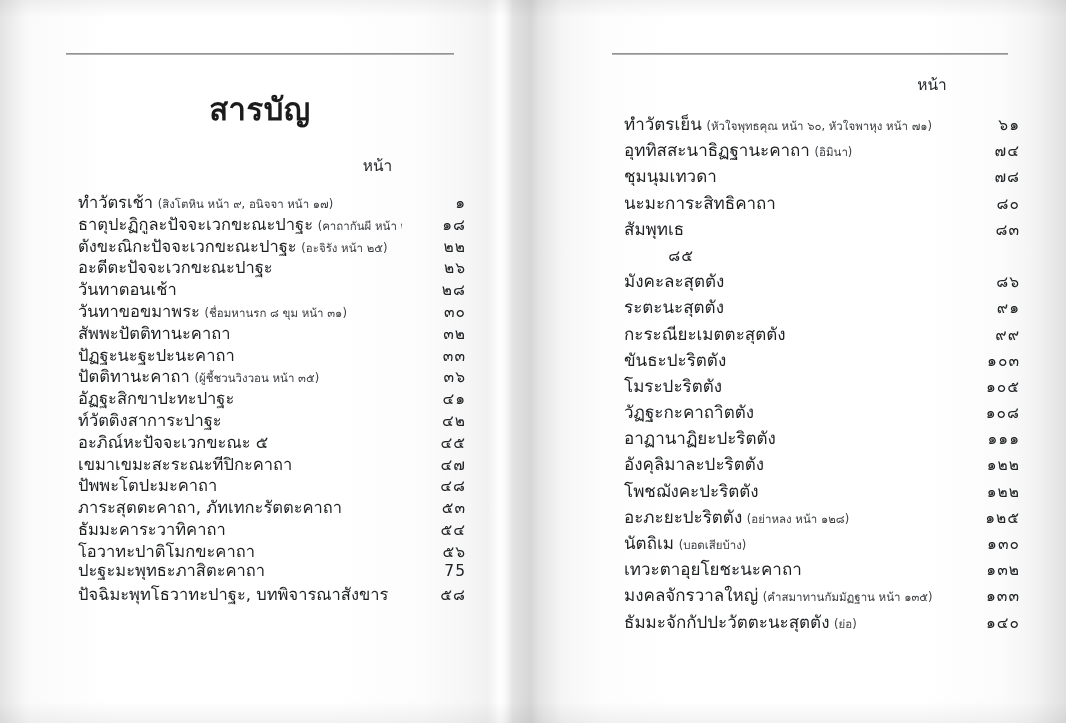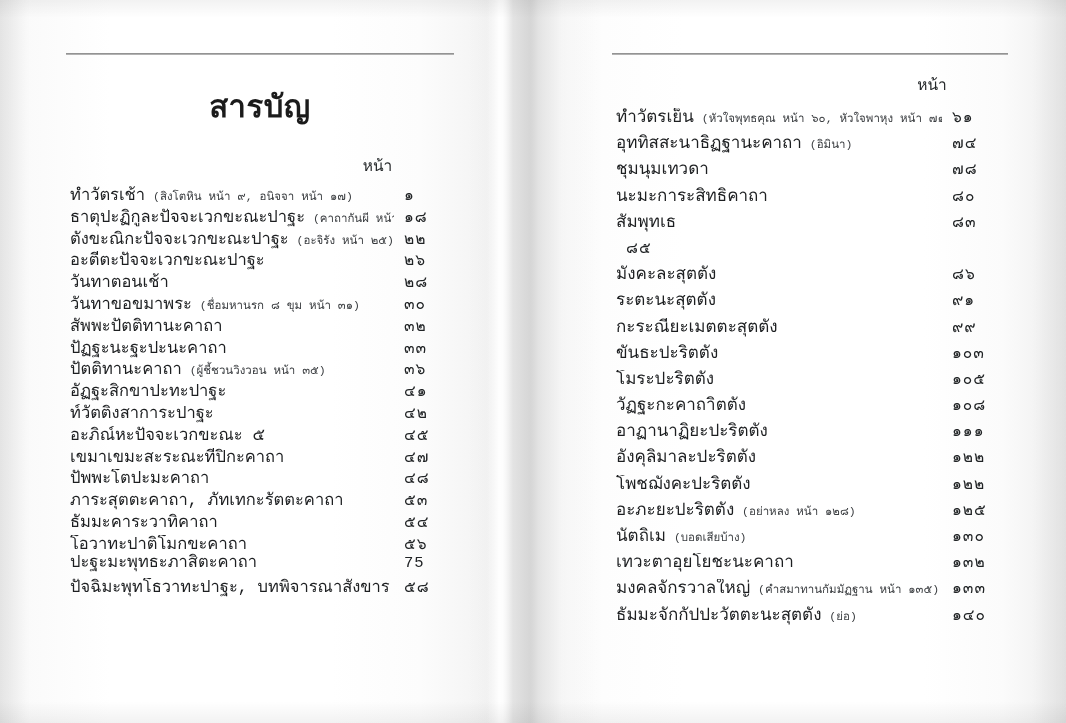--- a/index.html
+++ b/index.html
@@ -15,21 +15,20 @@
     background: #ffffff;
   }
 
   
   .book-spread {
     position: relative;
     width: 1066px;
     height: 723px;
     background: #c4b5fd;
     overflow: hidden;
-    font-family: Liberation Mono, monospace;
   }
 
   
   .page {
     position: absolute;
     top: 0;
     height: 723px;
     box-sizing: border-box;
   }
   .page-left {
@@ -127,21 +126,21 @@
     text-align: center;
     font-weight: 400;
   }
   .page-head-left  { top: 153px; left: 330px; width: 95px; }
   .page-head-right { top: 72px;  left: 880px; width: 104px; }
 
   
   .toc-list {
     position: absolute;
     list-style: none;
-    margin: 4px;
+    margin: 12px;
     padding: 0;
   }
   .list-left  { top: 178px; left: 66px;  width: 388px; }
   .list-right { top: 100px; left: 612px; width: 396px; }
 
   .toc-row {
     display: flex;
     align-items: baseline;
     justify-content: space-between;
     white-space: nowrap;
@@ -160,21 +159,21 @@
 
   .entry-note {
     font-size: 11.5px;
     color: #3a3d40;
     margin-left: 1px;
   }
 
   .entry-page {
     font-size: 15.5px;
     color: #202325;
-    text-align: left;
+    text-align: right;
     flex: 0 0 auto;
     letter-spacing: 1px;
     padding-left: 10px;
   }
   .list-left .entry-page  { min-width: 54px; }
   .list-right .entry-page { min-width: 60px; }
 
   
   .edge-shadow-left {
     position: absolute; top: 0; left: 0; width: 30px; height: 723px;

